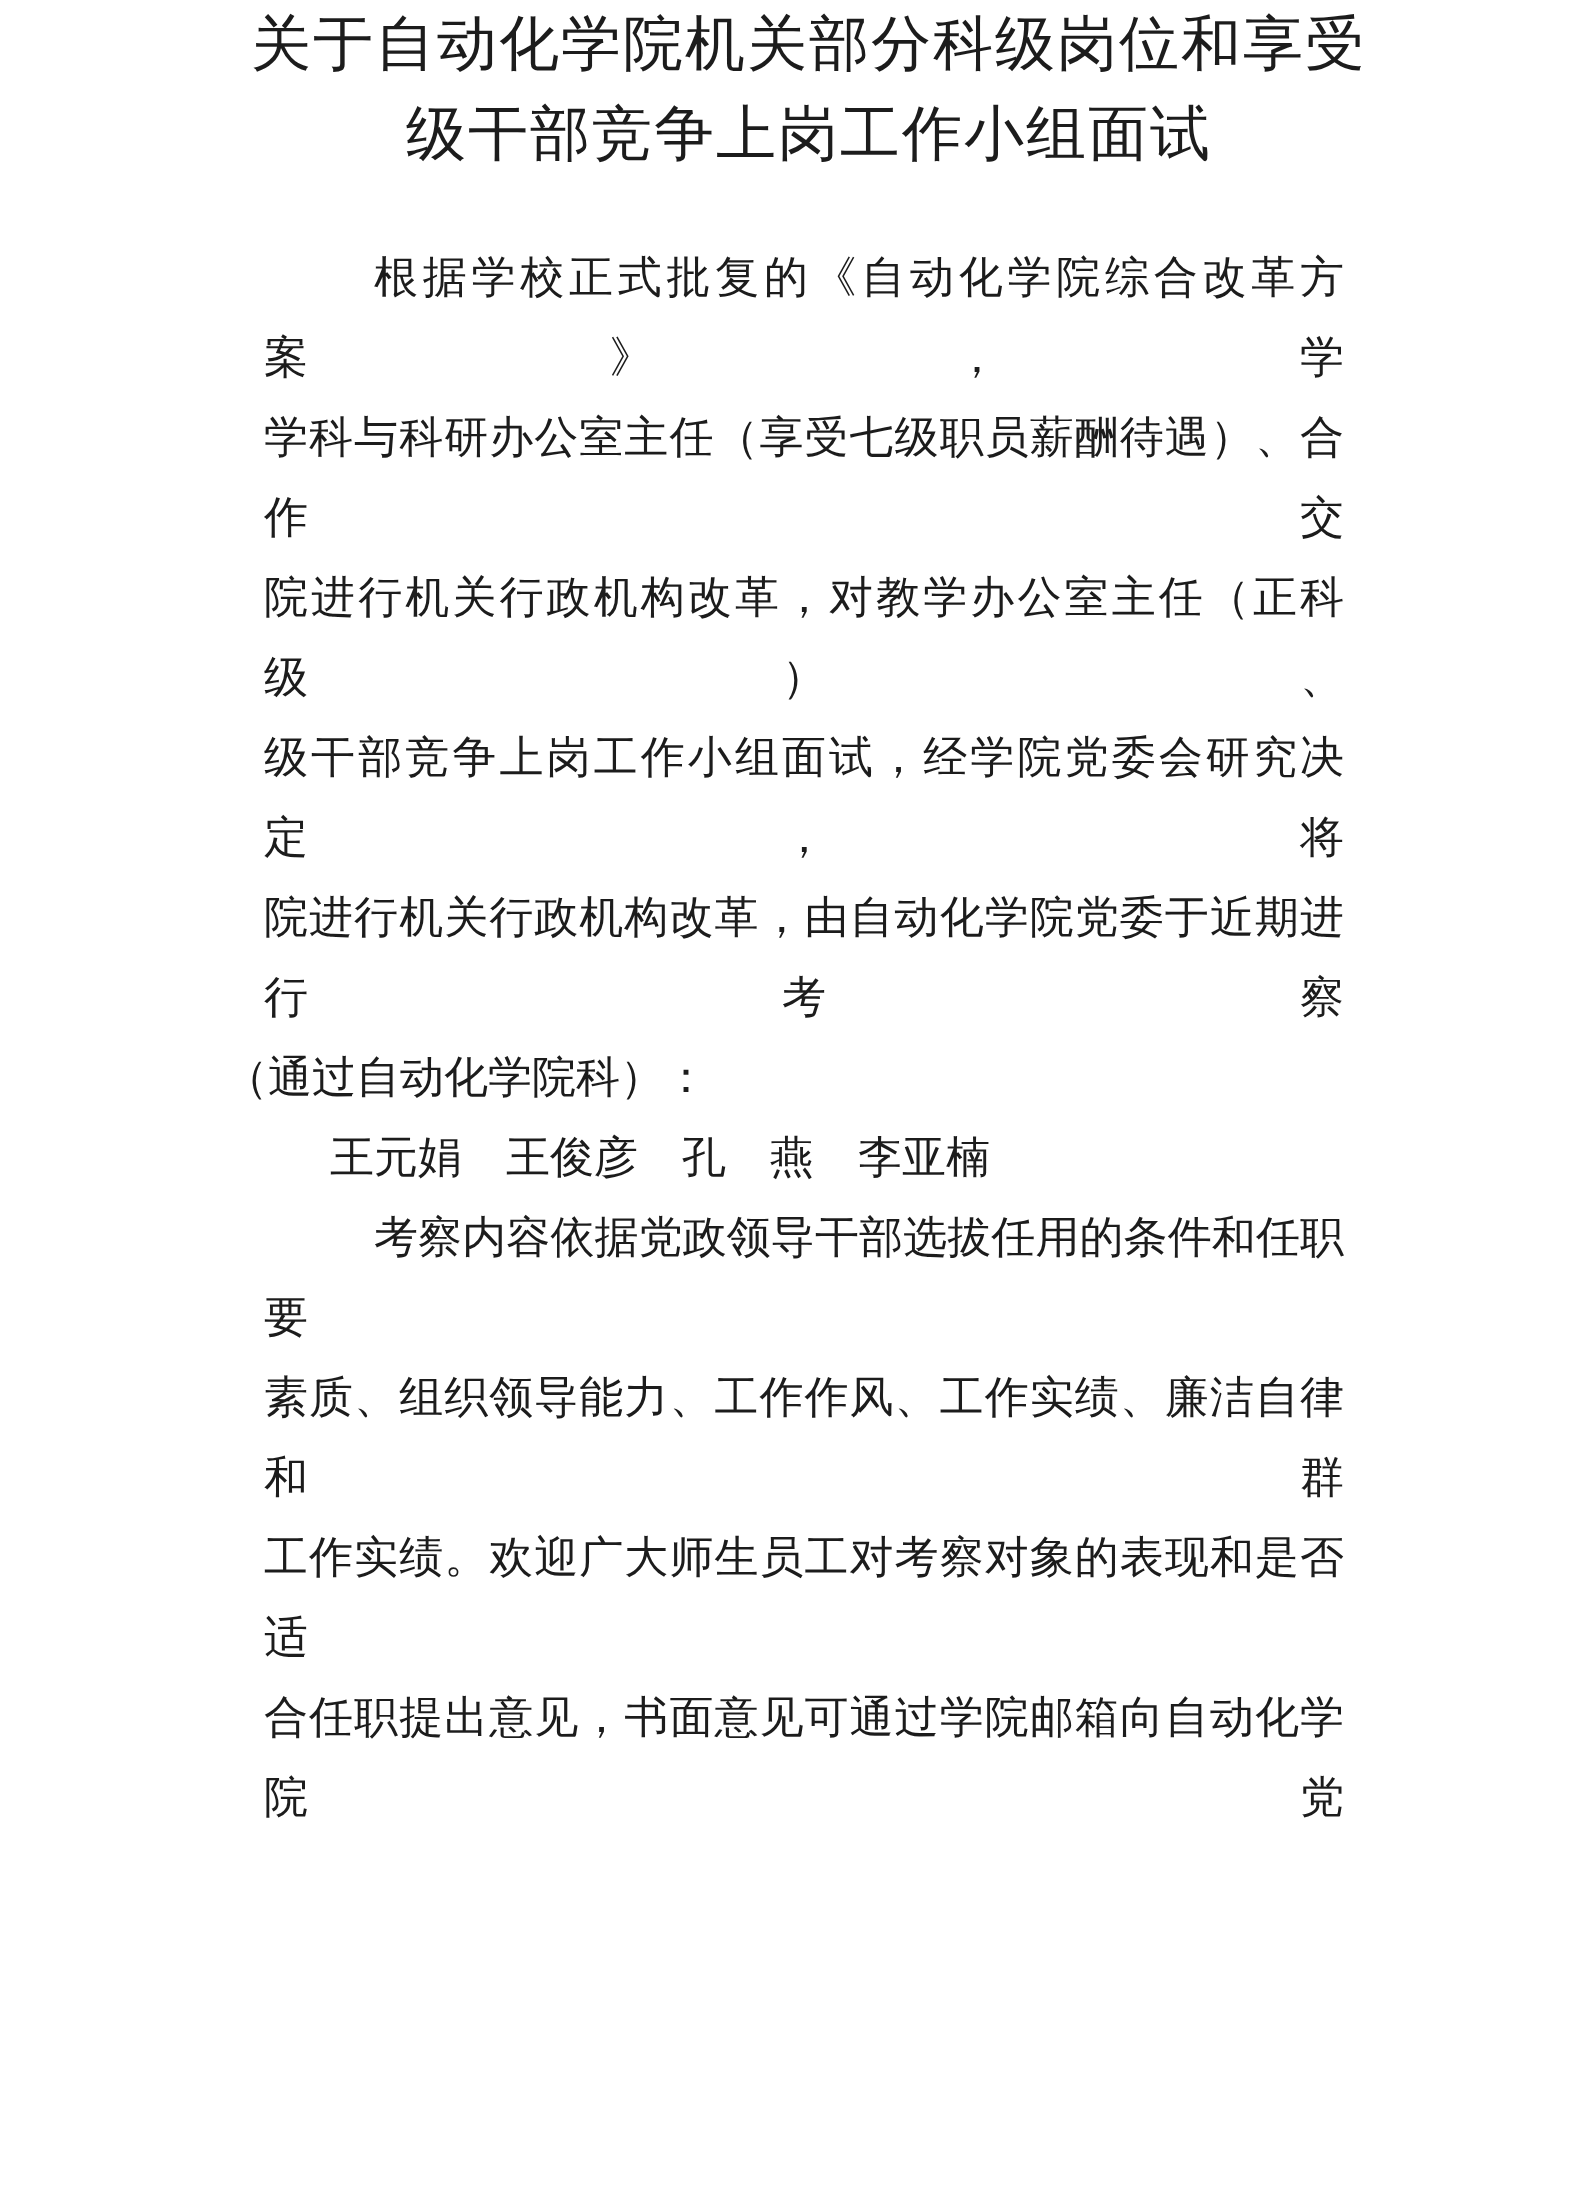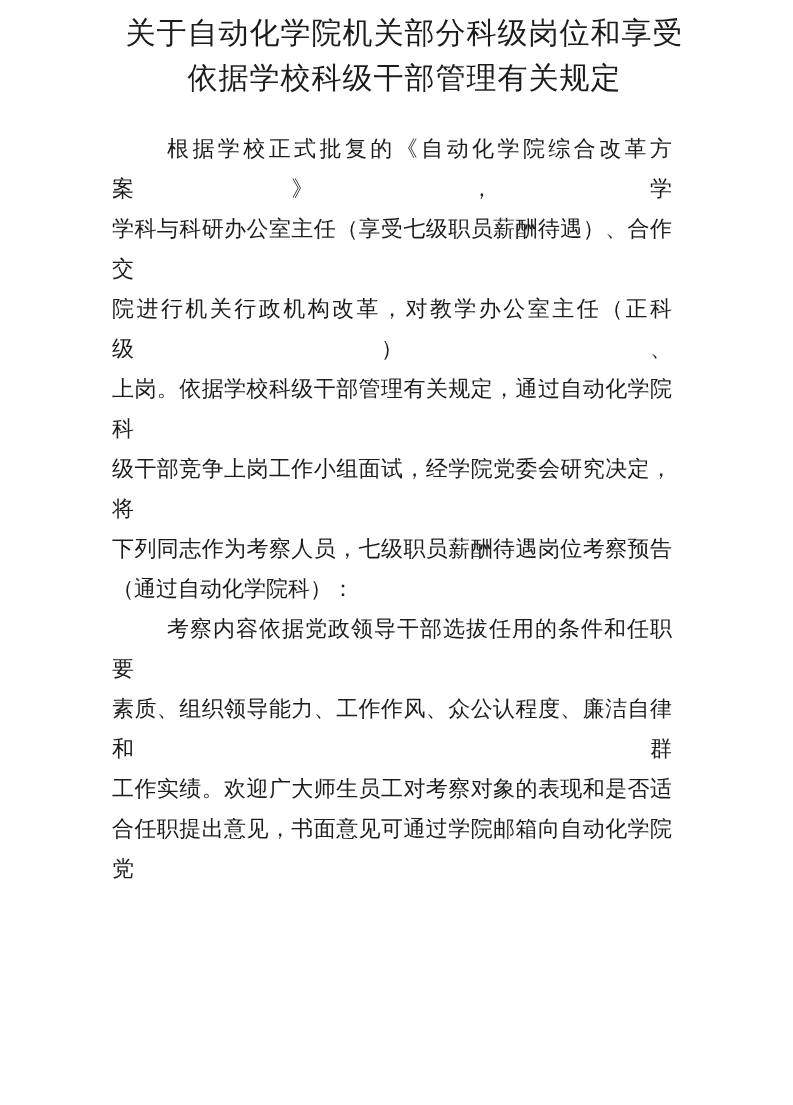--- a/index.html
+++ b/index.html
@@ -12,70 +12,72 @@
     width: 793px;
     height: 1105px;
     margin: 0 auto;
     background: #ffffff;
     color: #1c1c1c;
     font-family: "Liberation Serif", "DejaVu Serif", serif;
     overflow: hidden;
   }
   
   .doc-title {
-    margin-top: 10px;
     padding-left: 16px;
     text-align: center;
     font-size: 30px;
     line-height: 45px;
     font-weight: 500;
     letter-spacing: 1px;
   }
   .doc-title .title-line { display: block; }
 
   
   .doc-body {
     margin: 29px 121px 0 112px; 
     font-size: 22px;
     line-height: 40px;
   }
   .line { display: block; }
   .fill {
     text-align: justify;
     text-align-last: justify;
+    margin-left: 20px;
   }
   .indent { text-indent: 55px; }
   .names-line { padding-left: 53px; }
 </style>
 </head>
 <body>
 
 <div class="page">
 
   <div class="doc-title">
     <span class="title-line">关于自动化学院机关部分科级岗位和享受</span>
-    <span class="title-line">依据学校科级干部管理有关规定</span>
+    <span class="title-line">级干部竞争上岗工作小组面试</span>
   </div>
 
   <div class="doc-body">
 
     <div>
       <span class="line fill indent">根据学校正式批复的《自动化学院综合改革方案》，学</span>
       <span class="line fill">学科与科研办公室主任（享受七级职员薪酬待遇）、合作交</span>
       <span class="line fill">院进行机关行政机构改革，对教学办公室主任（正科级）、</span>
-      <span class="line fill">上岗。依据学校科级干部管理有关规定，通过自动化学院科</span>
       <span class="line fill">级干部竞争上岗工作小组面试，经学院党委会研究决定，将</span>
-      <span class="line fill">下列同志作为考察人员，七级职员薪酬待遇岗位考察预告</span>
+      <span class="line fill">院进行机关行政机构改革，由自动化学院党委于近期进行考察</span>
       <span class="line">（通过自动化学院科）：</span>
     </div>
 
+    <div>
+      <span class="line names-line">王元娟　王俊彦　孔　燕　李亚楠</span>
+    </div>
 
     <div>
       <span class="line fill indent">考察内容依据党政领导干部选拔任用的条件和任职要</span>
-      <span class="line fill">素质、组织领导能力、工作作风、众公认程度、廉洁自律和群</span>
+      <span class="line fill">素质、组织领导能力、工作作风、工作实绩、廉洁自律和群</span>
       <span class="line fill">工作实绩。欢迎广大师生员工对考察对象的表现和是否适</span>
       <span class="line fill">合任职提出意见，书面意见可通过学院邮箱向自动化学院党</span>
 
     </div>
 
   </div>
 
 </div>
 
 </body></html>

